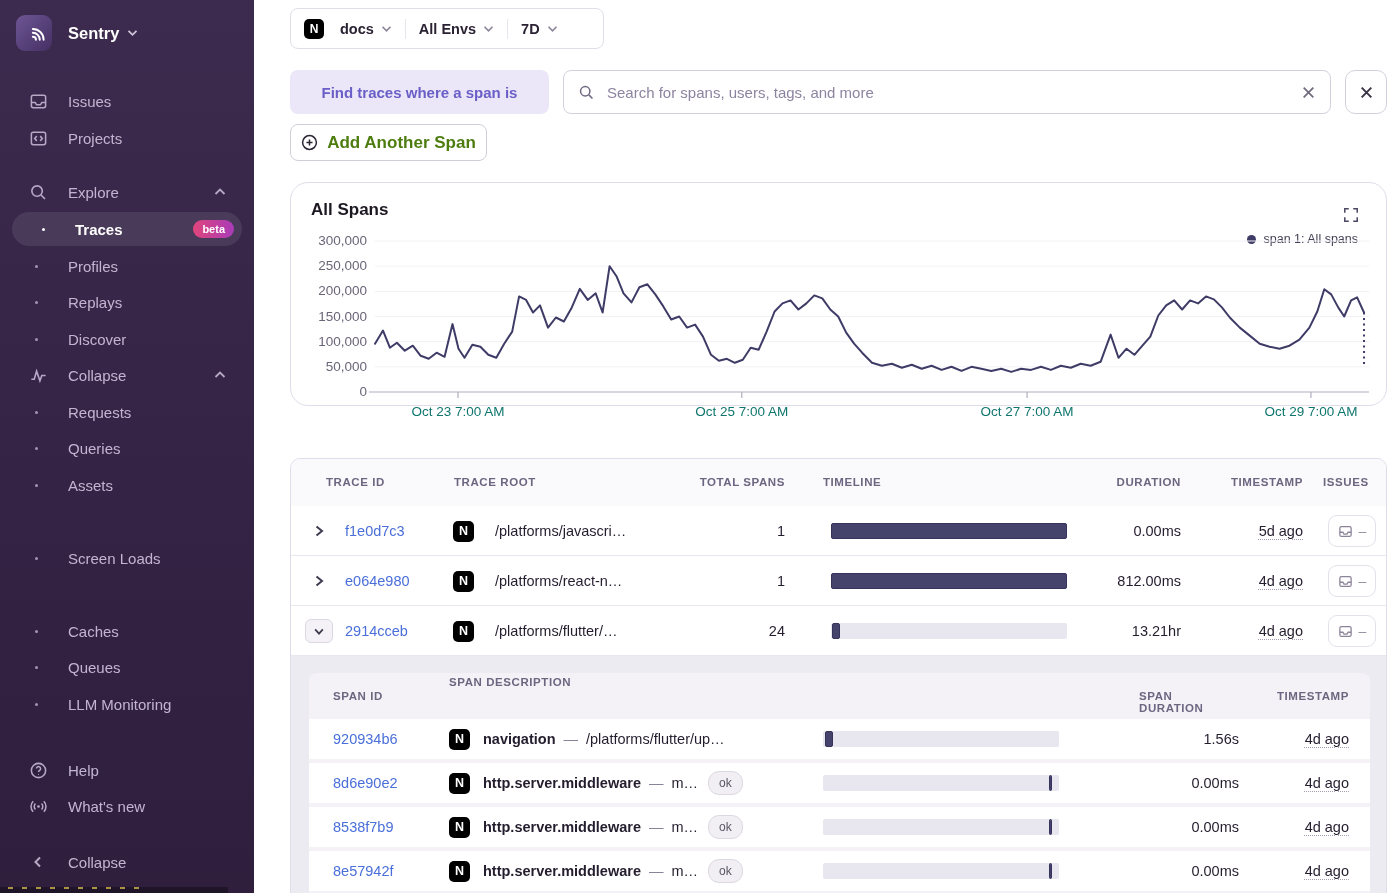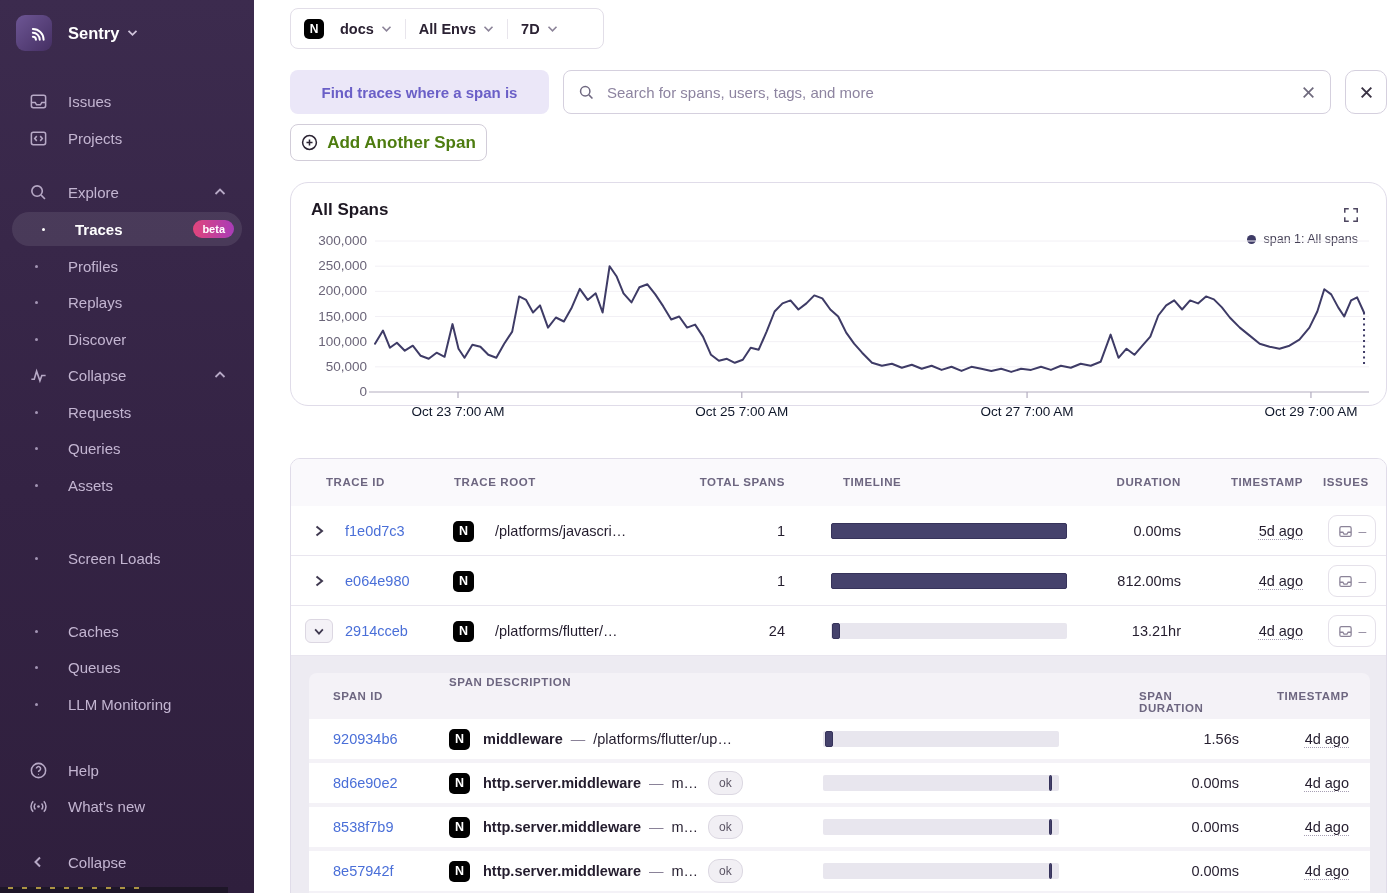--- a/index.html
+++ b/index.html
@@ -42,21 +42,21 @@
   .addbtn{position:absolute;left:290px;top:124px;width:197px;height:37px;border:1px solid #d2cdd9;border-radius:8px;
           box-sizing:border-box;display:flex;align-items:center;justify-content:center;gap:9px;
           font-weight:700;font-size:17px;color:#4d7c0f;background:#fff;cursor:pointer;}
   
   .chart-card{position:absolute;left:290px;top:182px;width:1097px;height:224px;border:1px solid #e0dce9;border-radius:18px;box-sizing:border-box;}
   .chart-title{position:absolute;left:20px;top:17px;font-size:17px;font-weight:700;color:#1d1722;}
   .expand-ico{position:absolute;left:1052px;top:24px;cursor:pointer;}
   .legend{position:absolute;right:28px;top:49px;display:flex;align-items:center;gap:7px;font-size:12.5px;color:#443f55;cursor:pointer;}
   .legend .dot{width:9px;height:9px;border-radius:50%;background:#3e3b66;}
   .ylab{position:absolute;left:6px;width:70px;text-align:right;font-size:13.5px;color:#6b6579;height:16px;line-height:16px;}
-  .xlab{position:absolute;width:140px;text-align:center;top:221px;font-size:13.5px;color:#0f172a;}
+  .xlab{position:absolute;width:140px;text-align:center;top:221px;font-size:13.5px;color:#0f766e;}
   #chart-svg{position:absolute;left:0;top:0;}
   
   .table-card{position:absolute;left:290px;top:458px;width:1097px;height:445px;border:1px solid #e0dce9;border-radius:10px;
               box-sizing:border-box;overflow:hidden;background:#fff;}
   .thead{position:absolute;left:0;top:0;width:100%;height:47px;background:#faf9fc;border-bottom:1px solid #e6e2ec;}
   .hcell{position:absolute;top:17px;font-size:11.5px;font-weight:700;letter-spacing:.05em;color:#6d6680;}
   .trow{position:absolute;left:0;width:100%;height:50px;border-bottom:1px solid #e9e6ef;box-sizing:border-box;background:#fff;}
   .cell{position:absolute;top:0;height:50px;display:flex;align-items:center;font-size:14.5px;}
   .link{color:#4a6fd8;cursor:pointer;}
   .root-icon{width:21px;height:21px;border-radius:5px;background:#000;color:#fff;font-weight:700;font-size:12.5px;
@@ -304,21 +304,21 @@
   <div class="xlab" style="left: 380.786px;">Oct 25 7:00 AM</div>
   <div class="xlab" style="left: 666.064px;">Oct 27 7:00 AM</div>
   <div class="xlab" style="left: 949.95px;">Oct 29 7:00 AM</div>
 </div>
 
 <div class="table-card">
   <div class="thead">
     <div class="hcell" style="left:35px">TRACE ID</div>
     <div class="hcell" style="left:163px">TRACE ROOT</div>
     <div class="hcell" style="left:384px;width:110px;text-align:right">TOTAL SPANS</div>
-    <div class="hcell" style="left:552px">TIMELINE</div>
+    <div class="hcell" style="left:532px">TIMELINE</div>
     <div class="hcell" style="left:790px;width:100px;text-align:right">DURATION</div>
     <div class="hcell" style="left:917px;width:95px;text-align:right">TIMESTAMP</div>
     <div class="hcell" style="left:1032px">ISSUES</div>
   </div>
 
   <div class="trow" style="top:47px">
     <div class="cell" style="left:22px">
       <svg width="12" height="14" viewBox="0 0 12 14" fill="none" stroke="#3f3950" stroke-width="2">
           <polyline points="3.5,2.5 9,7 3.5,11.5"></polyline>
         </svg>
@@ -352,20 +352,21 @@
   <div class="trow" style="top:97px">
     <div class="cell" style="left:22px">
       <svg width="12" height="14" viewBox="0 0 12 14" fill="none" stroke="#3f3950" stroke-width="2">
           <polyline points="3.5,2.5 9,7 3.5,11.5"></polyline>
         </svg>
     </div>
     <div class="cell link" style="left:54px">e064e980</div>
     <div class="cell" style="left:162px">
         <span class="root-icon">N</span>
       </div>
+    <div class="cell" style="left:204px">/platforms/react-n…</div>
     <div class="cell" style="left:384px;width:110px;justify-content:flex-end">1</div>
     <div class="cell" style="left:540px">
         <span class="track">
           <span class="bar" style="left: 0%; width: 100%;"></span>
         </span>
       </div>
     <div class="cell" style="left:770px;width:120px;justify-content:flex-end">812.00ms</div>
     <div class="cell" style="left:915px;width:97px;justify-content:flex-end">
         <span class="ts">4d ago</span>
       </div>
@@ -422,21 +423,21 @@
         <div class="hcell" style="left:830px;top:17px;width:100px;text-align:left">SPAN DURATION</div>
         <div class="hcell" style="left:945px;top:17px;width:95px;text-align:right">TIMESTAMP</div>
       </div>
 
       <div class="sprow" style="top:46px">
         <div class="scell link" style="left:24px">920934b6</div>
         <div class="scell" style="left:140px">
             <span class="root-icon">N</span>
           </div>
         <div class="scell" style="left:174px">
-          <span class="desc-op">middleware</span>
+          <span class="desc-op">navigation</span>
           <span class="sep">—</span>
           <span>/platforms/flutter/up…</span>
 
         </div>
         <div class="scell" style="left:514px">
             <span class="track">
               <span class="bar" style="left: 0.8%; width: 3.6%;"></span>
             </span>
           </div>
         <div class="scell" style="left:810px;width:120px;justify-content:flex-end">1.56s</div>

